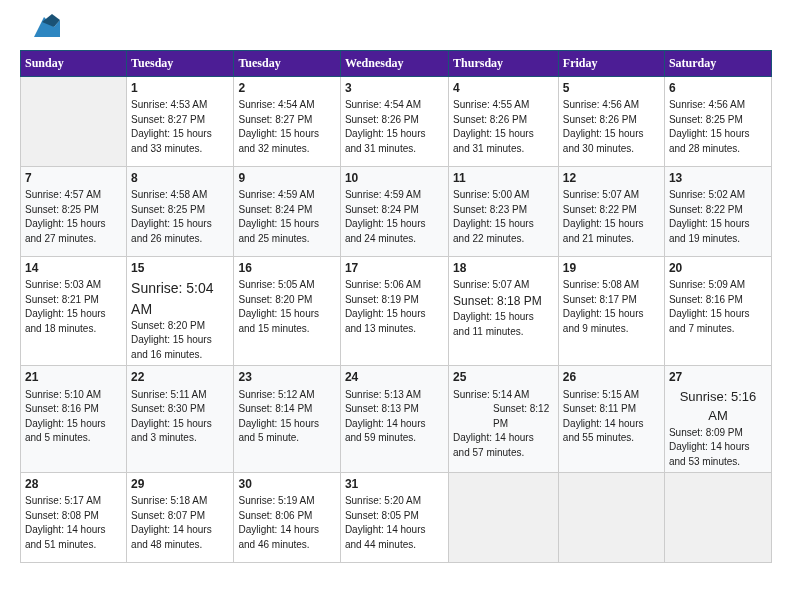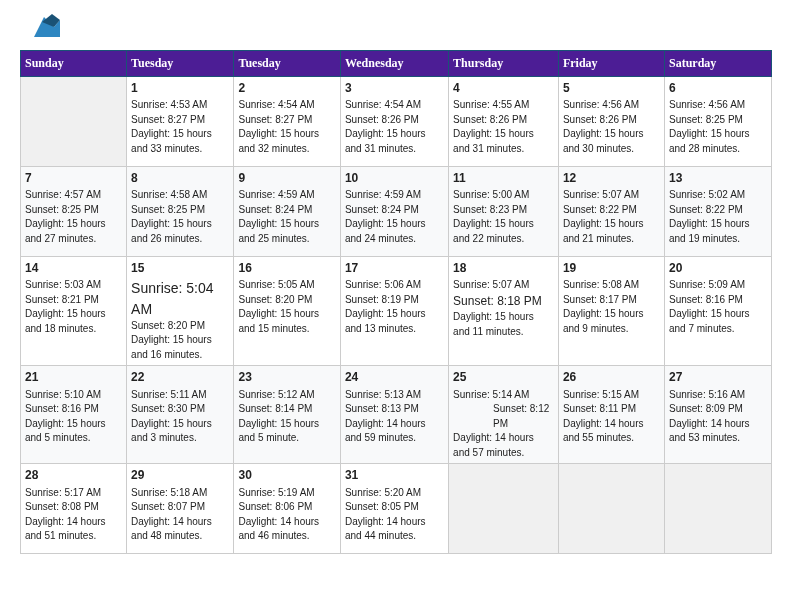--- a/index.html
+++ b/index.html
@@ -308,21 +308,21 @@
           </td>
           <td>
             <span class="day-number">26</span>
             <span style="display: block; font-size: 10px;">Sunrise: 5:15 AM</span>
             <span style="display: block; font-size: 10px;">Sunset: 8:11 PM</span>
             <span style="display: block; font-size: 10px;">Daylight: 14 hours</span>
             <span style="display: block; font-size: 10px;">and 55 minutes.</span>
           </td>
           <td>
             <span class="day-number">27</span>
-            <span style="display: block; font-size: 10px;">Sunrise: 5:16 AM</span>
+            <span style="display: block; font-size: 13px; text-align: center;">Sunrise: 5:16 AM</span>
             <span style="display: block; font-size: 10px;">Sunset: 8:09 PM</span>
             <span style="display: block; font-size: 10px;">Daylight: 14 hours</span>
             <span style="display: block; font-size: 10px;">and 53 minutes.</span>
           </td>
         </tr>
         <tr>
           <td>
             <span class="day-number">28</span>
             <span style="display: block; font-size: 10px;">Sunrise: 5:17 AM</span>
             <span style="display: block; font-size: 10px;">Sunset: 8:08 PM</span>

